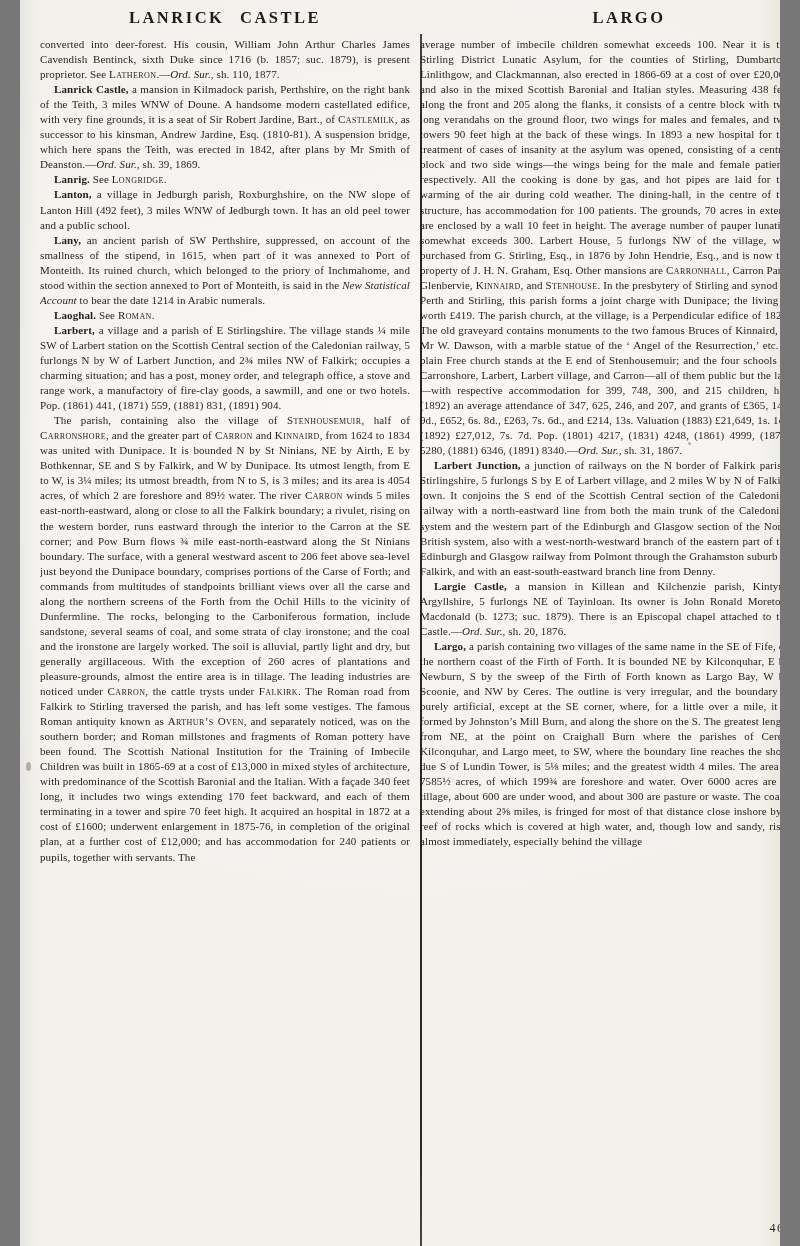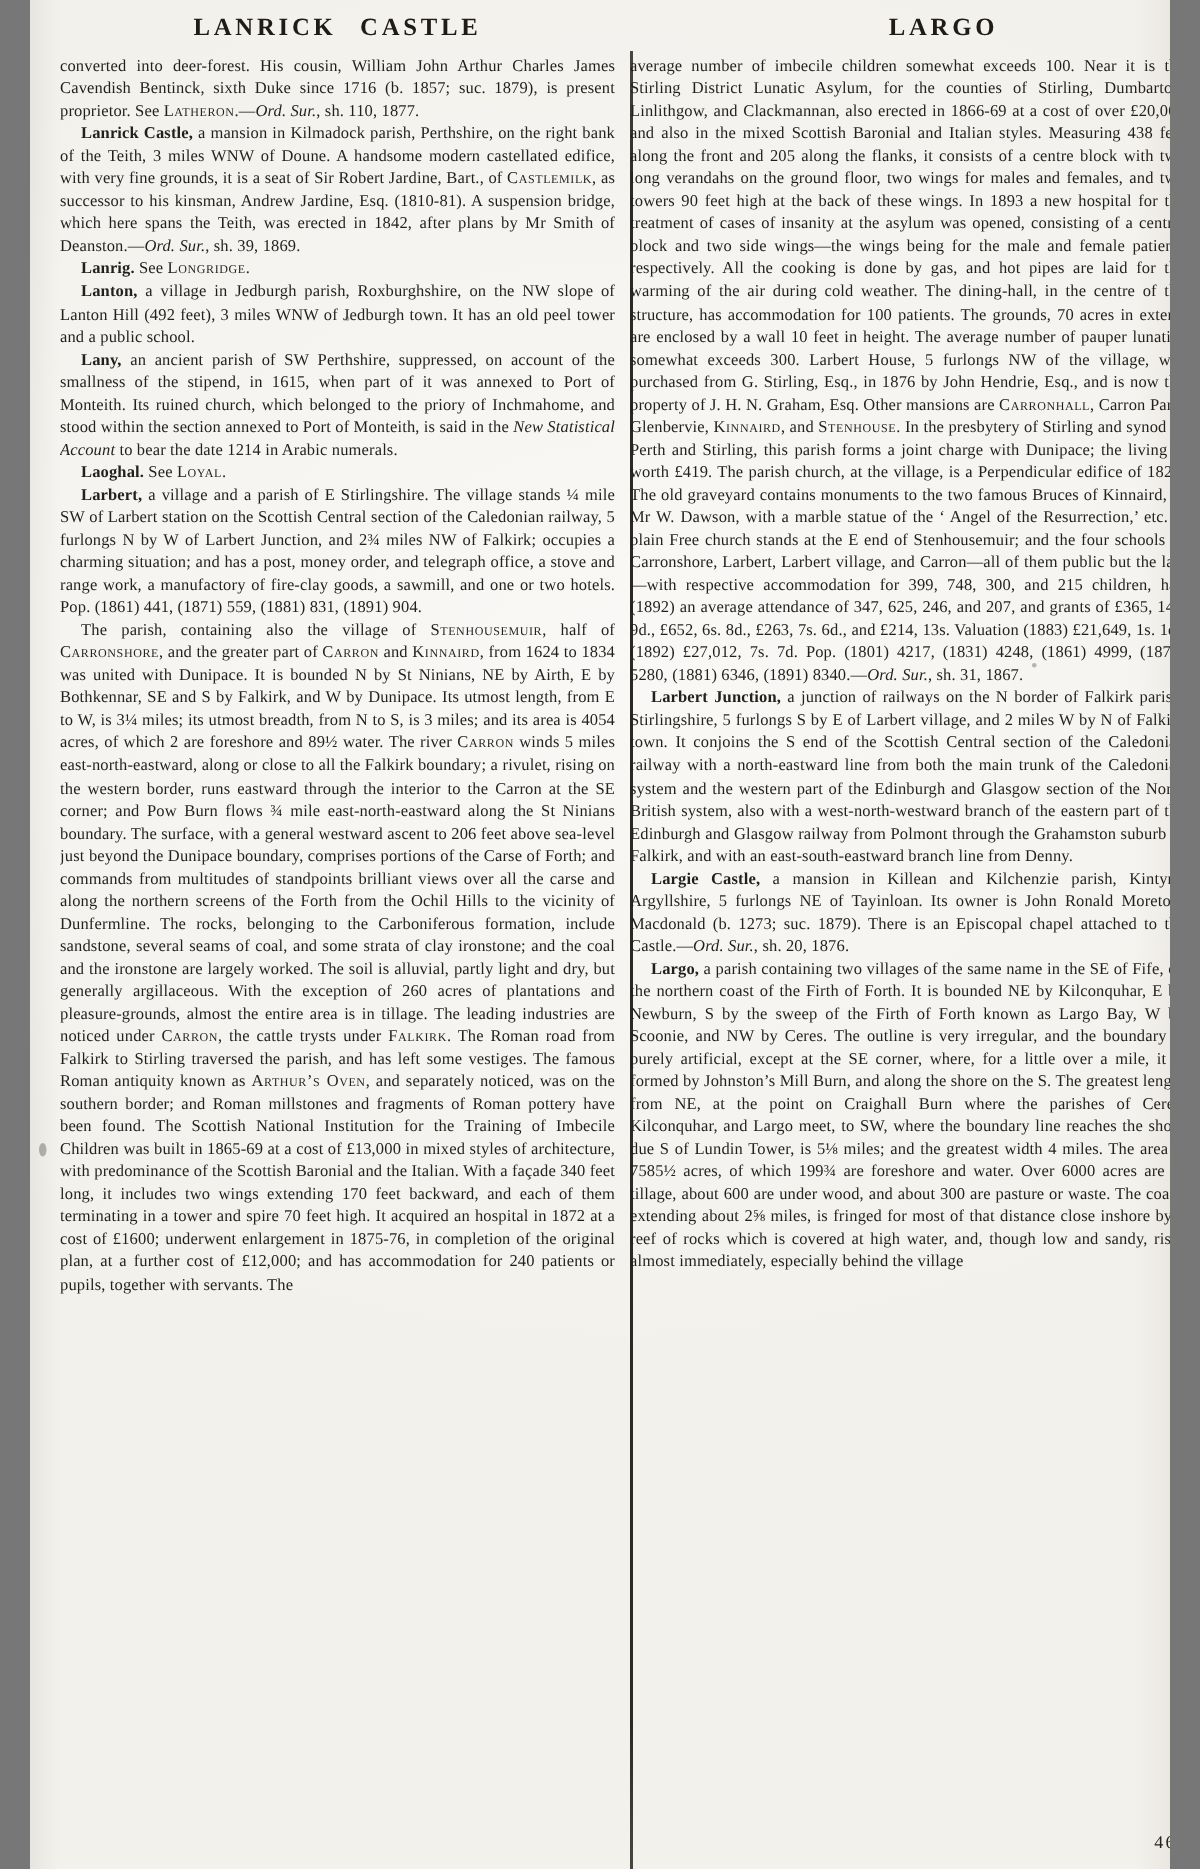--- a/index.html
+++ b/index.html
@@ -83,21 +83,21 @@
   <div class="running-head" id="head-right">LARGO</div>
 
   <div class="divider"></div>
 
   <div class="col" id="col-left">
       <p class="para"><span>converted into deer-forest.  His cousin, William John Arthur Charles James Cavendish Bentinck, sixth Duke since 1716 (b. 1857; suc. 1879), is present proprietor.  See </span><span class="sc">Latheron</span><span>.—</span><span class="i">Ord. Sur.</span><span>, sh. 110, 1877.</span></p>
       <p class="para indent"><span class="b">Lanrick Castle,</span><span> a mansion in Kilmadock parish, Perthshire, on the right bank of the Teith, 3 miles WNW of Doune.  A handsome modern castellated edifice, with very fine grounds, it is a seat of Sir Robert Jardine, Bart., of </span><span class="sc">Castlemilk</span><span>, as successor to his kinsman, Andrew Jardine, Esq. (1810-81).  A suspension bridge, which here spans the Teith, was erected in 1842, after plans by Mr Smith of Deanston.—</span><span class="i">Ord. Sur.</span><span>, sh. 39, 1869.</span></p>
       <p class="para indent"><span class="b">Lanrig.</span><span>  See </span><span class="sc">Longridge</span><span>.</span></p>
       <p class="para indent"><span class="b">Lanton,</span><span> a village in Jedburgh parish, Roxburghshire, on the NW slope of Lanton Hill (492 feet), 3 miles WNW of Jedburgh town.  It has an old peel tower and a public school.</span></p>
       <p class="para indent"><span class="b">Lany,</span><span> an ancient parish of SW Perthshire, suppressed, on account of the smallness of the stipend, in 1615, when part of it was annexed to Port of Monteith.  Its ruined church, which belonged to the priory of Inchmahome, and stood within the section annexed to Port of Monteith, is said in the </span><span class="i">New Statistical Account</span><span> to bear the date 1214 in Arabic numerals.</span></p>
-      <p class="para indent"><span class="b">Laoghal.</span><span>  See </span><span class="sc">Loyal</span><span>.</span></p>
+      <p class="para indent"><span class="b">Laoghal.</span><span>  See </span><span class="sc">Roman</span><span>.</span></p>
       <p class="para indent"><span class="b">Larbert,</span><span> a village and a parish of E Stirlingshire.  The village stands ¼ mile SW of Larbert station on the Scottish Central section of the Caledonian railway, 5 furlongs N by W of Larbert Junction, and 2¾ miles NW of Falkirk; occupies a charming situation; and has a post, money order, and telegraph office, a stove and range work, a manufactory of fire-clay goods, a sawmill, and one or two hotels.  Pop. (1861) 441, (1871) 559, (1881) 831, (1891) 904.</span></p>
       <p class="para indent"><span>The parish, containing also the village of </span><span class="sc">Stenhousemuir</span><span>, half of </span><span class="sc">Carronshore</span><span>, and the greater part of </span><span class="sc">Carron</span><span> and </span><span class="sc">Kinnaird</span><span>, from 1624 to 1834 was united with Dunipace.  It is bounded N by St Ninians, NE by Airth, E by Bothkennar, SE and S by Falkirk, and W by Dunipace.  Its utmost length, from E to W, is 3¼ miles; its utmost breadth, from N to S, is 3 miles; and its area is 4054 acres, of which 2 are foreshore and 89½ water.  The river </span><span class="sc">Carron</span><span> winds 5 miles east-north-eastward, along or close to all the Falkirk boundary; a rivulet, rising on the western border, runs eastward through the interior to the Carron at the SE corner; and Pow Burn flows ¾ mile east-north-eastward along the St Ninians boundary.  The surface, with a general westward ascent to 206 feet above sea-level just beyond the Dunipace boundary, comprises portions of the Carse of Forth; and commands from multitudes of standpoints brilliant views over all the carse and along the northern screens of the Forth from the Ochil Hills to the vicinity of Dunfermline.  The rocks, belonging to the Carboniferous formation, include sandstone, several seams of coal, and some strata of clay ironstone; and the coal and the ironstone are largely worked.  The soil is alluvial, partly light and dry, but generally argillaceous.  With the exception of 260 acres of plantations and pleasure-grounds, almost the entire area is in tillage.  The leading industries are noticed under </span><span class="sc">Carron</span><span>, the cattle trysts under </span><span class="sc">Falkirk</span><span>.  The Roman road from Falkirk to Stirling traversed the parish, and has left some vestiges.  The famous Roman antiquity known as </span><span class="sc">Arthur’s Oven</span><span>, and separately noticed, was on the southern border; and Roman millstones and fragments of Roman pottery have been found.  The Scottish National Institution for the Training of Imbecile Children was built in 1865-69 at a cost of £13,000 in mixed styles of architecture, with predominance of the Scottish Baronial and the Italian.  With a façade 340 feet long, it includes two wings extending 170 feet backward, and each of them terminating in a tower and spire 70 feet high.  It acquired an hospital in 1872 at a cost of £1600; underwent enlargement in 1875-76, in completion of the original plan, at a further cost of £12,000; and has accommodation for 240 patients or pupils, together with servants.  The</span></p>
     </div>
   <div class="col" id="col-right">
       <p class="para"><span>average number of imbecile children somewhat exceeds 100.  Near it is the Stirling District Lunatic Asylum, for the counties of Stirling, Dumbarton, Linlithgow, and Clackmannan, also erected in 1866-69 at a cost of over £20,000 and also in the mixed Scottish Baronial and Italian styles.  Measuring 438 feet along the front and 205 along the flanks, it consists of a centre block with two long verandahs on the ground floor, two wings for males and females, and two towers 90 feet high at the back of these wings.  In 1893 a new hospital for the treatment of cases of insanity at the asylum was opened, consisting of a central block and two side wings—the wings being for the male and female patients respectively.  All the cooking is done by gas, and hot pipes are laid for the warming of the air during cold weather.  The dining-hall, in the centre of the structure, has accommodation for 100 patients.  The grounds, 70 acres in extent, are enclosed by a wall 10 feet in height.  The average number of pauper lunatics somewhat exceeds 300.  Larbert House, 5 furlongs NW of the village, was purchased from G. Stirling, Esq., in 1876 by John Hendrie, Esq., and is now the property of J. H. N. Graham, Esq.  Other mansions are </span><span class="sc">Carronhall</span><span>, Carron Park, Glenbervie, </span><span class="sc">Kinnaird</span><span>, and </span><span class="sc">Stenhouse</span><span>.  In the presbytery of Stirling and synod of Perth and Stirling, this parish forms a joint charge with Dunipace; the living is worth £419.  The parish church, at the village, is a Perpendicular edifice of 1820.  The old graveyard contains monuments to the two famous Bruces of Kinnaird, to Mr W. Dawson, with a marble statue of the ‘ Angel of the Resurrection,’ etc.  A plain Free church stands at the E end of Stenhousemuir; and the four schools of Carronshore, Larbert, Larbert village, and Carron—all of them public but the last—with respective accommodation for 399, 748, 300, and 215 children, had (1892) an average attendance of 347, 625, 246, and 207, and grants of £365, 14s. 9d., £652, 6s. 8d., £263, 7s. 6d., and £214, 13s.  Valuation (1883) £21,649, 1s. 1d., (1892) £27,012, 7s. 7d.  Pop. (1801) 4217, (1831) 4248, (1861) 4999, (1871) 5280, (1881) 6346, (1891) 8340.—</span><span class="i">Ord. Sur.</span><span>, sh. 31, 1867.</span></p>
       <p class="para indent"><span class="b">Larbert Junction,</span><span> a junction of railways on the N border of Falkirk parish, Stirlingshire, 5 furlongs S by E of Larbert village, and 2 miles W by N of Falkirk town.  It conjoins the S end of the Scottish Central section of the Caledonian railway with a north-eastward line from both the main trunk of the Caledonian system and the western part of the Edinburgh and Glasgow section of the North British system, also with a west-north-westward branch of the eastern part of the Edinburgh and Glasgow railway from Polmont through the Grahamston suburb of Falkirk, and with an east-south-eastward branch line from Denny.</span></p>
       <p class="para indent"><span class="b">Largie Castle,</span><span> a mansion in Killean and Kilchenzie parish, Kintyre, Argyllshire, 5 furlongs NE of Tayinloan.  Its owner is John Ronald Moreton-Macdonald (b. 1273; suc. 1879).  There is an Episcopal chapel attached to the Castle.—</span><span class="i">Ord. Sur.</span><span>, sh. 20, 1876.</span></p>
       <p class="para indent"><span class="b">Largo,</span><span> a parish containing two villages of the same name in the SE of Fife, on the northern coast of the Firth of Forth.  It is bounded NE by Kilconquhar, E by Newburn, S by the sweep of the Firth of Forth known as Largo Bay, W by Scoonie, and NW by Ceres.  The outline is very irregular, and the boundary is purely artificial, except at the SE corner, where, for a little over a mile, it is formed by Johnston’s Mill Burn, and along the shore on the S.  The greatest length from NE, at the point on Craighall Burn where the parishes of Ceres, Kilconquhar, and Largo meet, to SW, where the boundary line reaches the shore due S of Lundin Tower, is 5⅛ miles; and the greatest width 4 miles.  The area is 7585½ acres, of which 199¾ are foreshore and water.  Over 6000 acres are in tillage, about 600 are under wood, and about 300 are pasture or waste.  The coast, extending about 2⅝ miles, is fringed for most of that distance close inshore by a reef of rocks which is covered at high water, and, though low and sandy, rises almost immediately, especially behind the village</span></p>
     </div>
 

